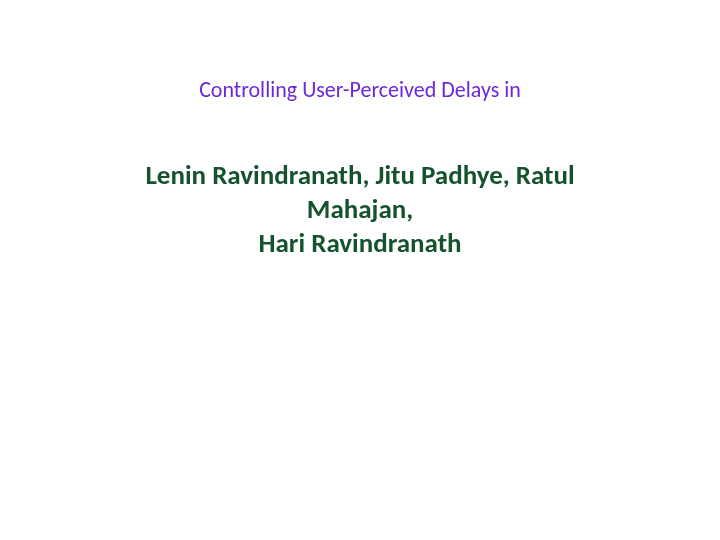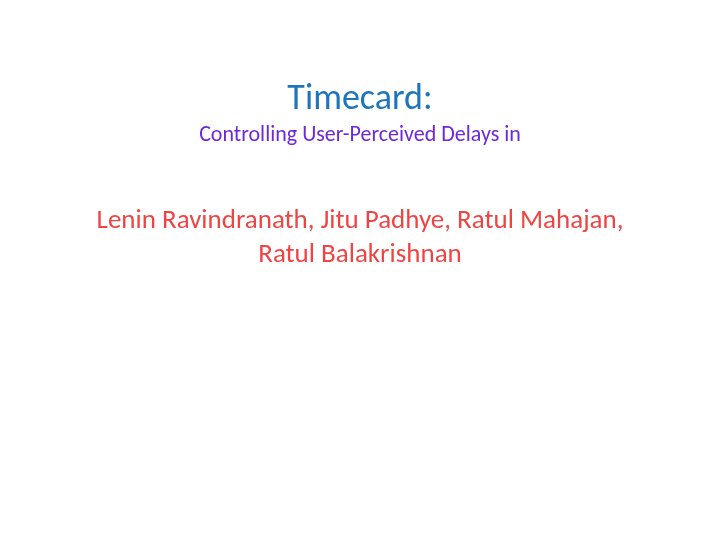--- a/index.html
+++ b/index.html
@@ -33,32 +33,29 @@
     .subtitle {
       font-size: 22px;
       font-weight: 400;
       color: #6d28d9;
       line-height: 1.2;
       margin-top: 2px;
     }
     .authors {
       text-align: center;
       font-size: 27px;
-      font-weight: 400;
-      color: #ef4444;
+      font-weight: 700;
+      color: #14532d;
       line-height: 1.25;
       padding: 0 30px;
     }
   </style>
 </head>
 <body>
 
 <div class="title-block">
-  <div>
-    <span class="title-main">Timecard</span><span class="title-colon">:</span>
-  </div>
   <div class="subtitle">Controlling User-Perceived Delays in</div>
 </div>
 
 <div class="authors">
   <div>Lenin Ravindranath, Jitu Padhye, Ratul Mahajan,</div>
-  <div>Ratul Balakrishnan</div>
+  <div>Hari Ravindranath</div>
 </div>
 
 </body></html>

